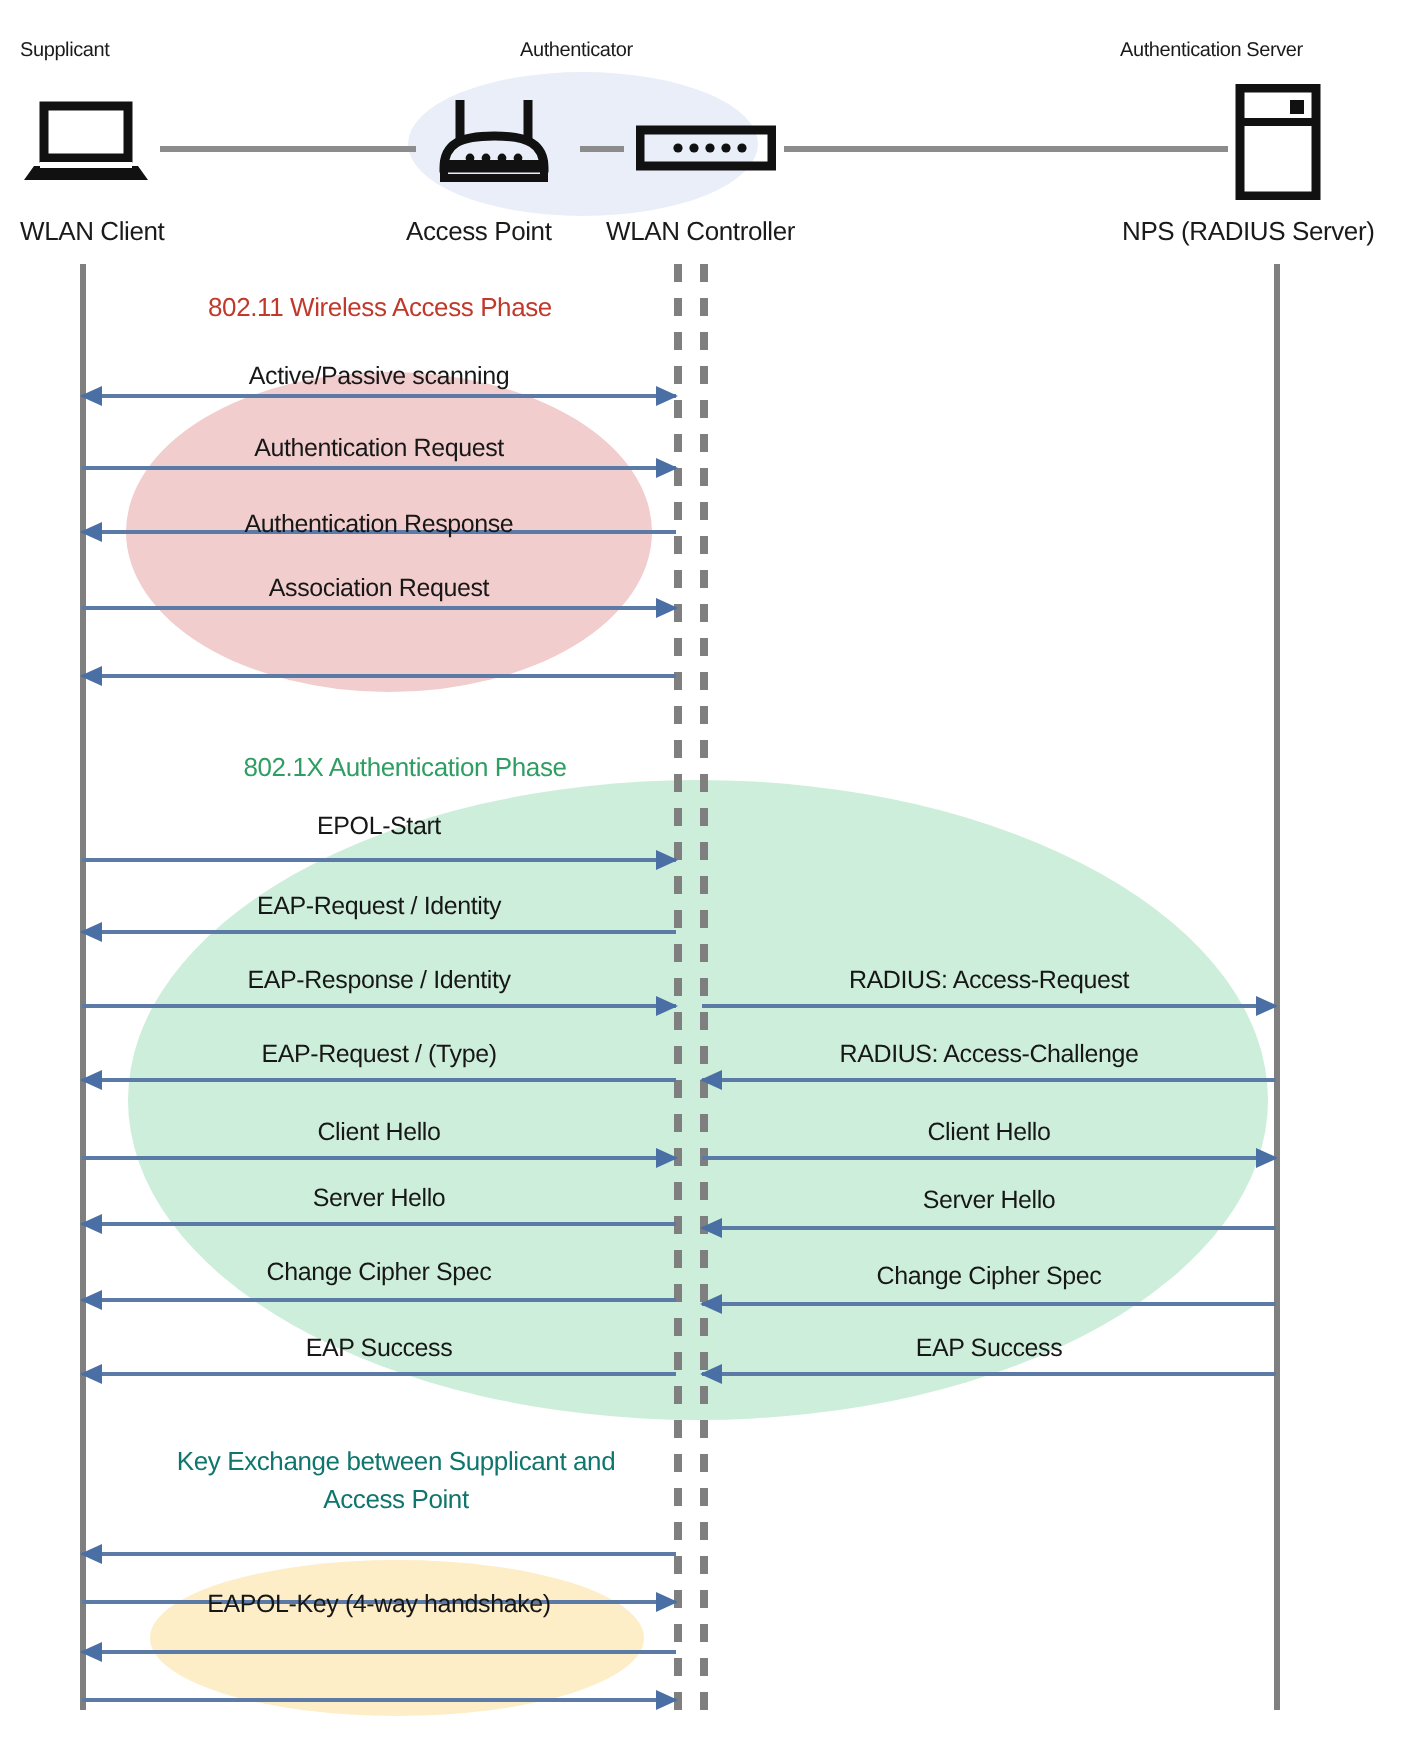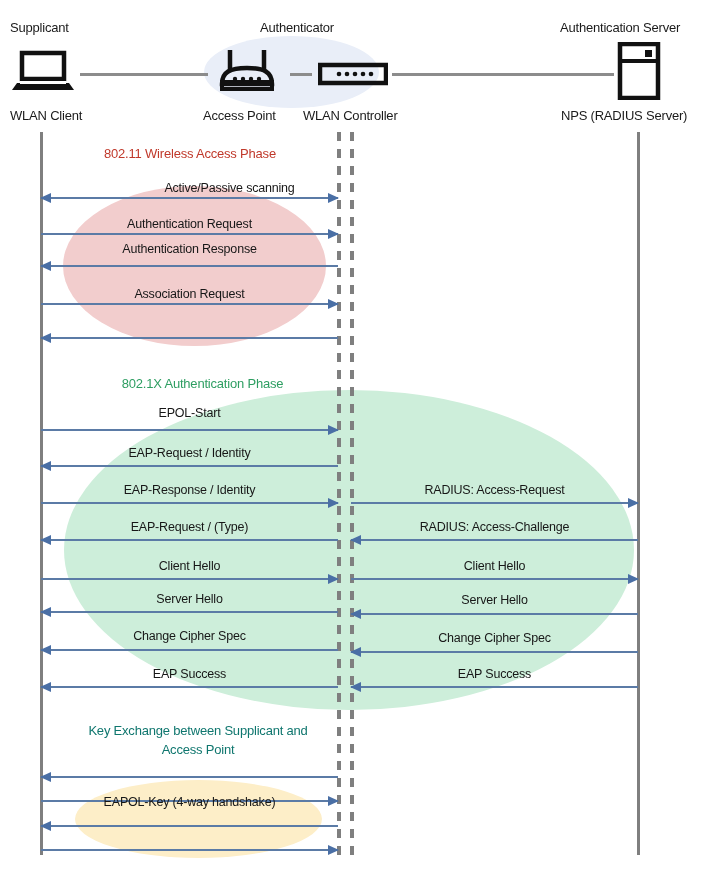--- a/index.html
+++ b/index.html
@@ -21,21 +21,21 @@
   
   .layer-ellipses { position: absolute; inset: 0; z-index: 1; }
   .layer-lifelines { position: absolute; inset: 0; z-index: 2; }
   .layer-arrows { position: absolute; inset: 0; z-index: 3; }
   .layer-labels { position: absolute; inset: 0; z-index: 4; }
   .layer-header { position: absolute; inset: 0; z-index: 5; }
 
   
   .role-title {
     position: absolute;
-    font-size: 13px;
+    font-size: 10px;
     color: #1a1a1a;
     white-space: nowrap;
     letter-spacing: -0.2px;
   }
   .node-label {
     position: absolute;
     font-size: 13px;
     color: #1a1a1a;
     white-space: nowrap;
     letter-spacing: -0.2px;
@@ -187,23 +187,23 @@
     <div class="arrow to-left" style="left:351px; top:686px; width:287px;"></div>
   </div>
 
   <div class="layer-labels">
 
     <div class="phase-title" style="left:75px; top:146px; width:230px; color:#c0392b;">802.11 Wireless Access Phase</div>
     <div class="phase-title" style="left:90px; top:376px; width:225px; color:#2e9e62;">802.1X Authentication Phase</div>
     <div class="phase-title multiline" style="left:78px; top:721px; width:240px; color:#0f766e;">Key Exchange between
 Supplicant and Access Point</div>
 
-    <div class="msg-label" style="left:41px; top:181px; width:297px;margin-left:40px;">Active/Passive scanning</div>
+    <div class="msg-label" style="left:41px; top:181px; width:297px;">Active/Passive scanning</div>
     <div class="msg-label" style="left:41px; top:217px; width:297px;">Authentication  Request</div>
-    <div class="msg-label" style="left:41px; top:242px; width:297px;text-align:center;">Authentication  Response</div>
+    <div class="msg-label" style="left:41px; top:255px; width:297px;text-align:center;">Authentication  Response</div>
     <div class="msg-label" style="left:41px; top:287px; width:297px;">Association Request</div>
 
     <div class="msg-label" style="left:41px; top:406px; width:297px;">EPOL-Start</div>
     <div class="msg-label" style="left:41px; top:446px; width:297px;">EAP-Request / Identity</div>
     <div class="msg-label" style="left:41px; top:483px; width:297px;">EAP-Response / Identity</div>
     <div class="msg-label" style="left:41px; top:520px; width:297px;">EAP-Request / (Type)</div>
     <div class="msg-label" style="left:41px; top:559px; width:297px;">Client Hello</div>
     <div class="msg-label" style="left:41px; top:592px; width:297px;">Server Hello</div>
     <div class="msg-label" style="left:41px; top:629px; width:297px;">Change Cipher Spec</div>
     <div class="msg-label" style="left:41px; top:667px; width:297px;">EAP Success</div>

